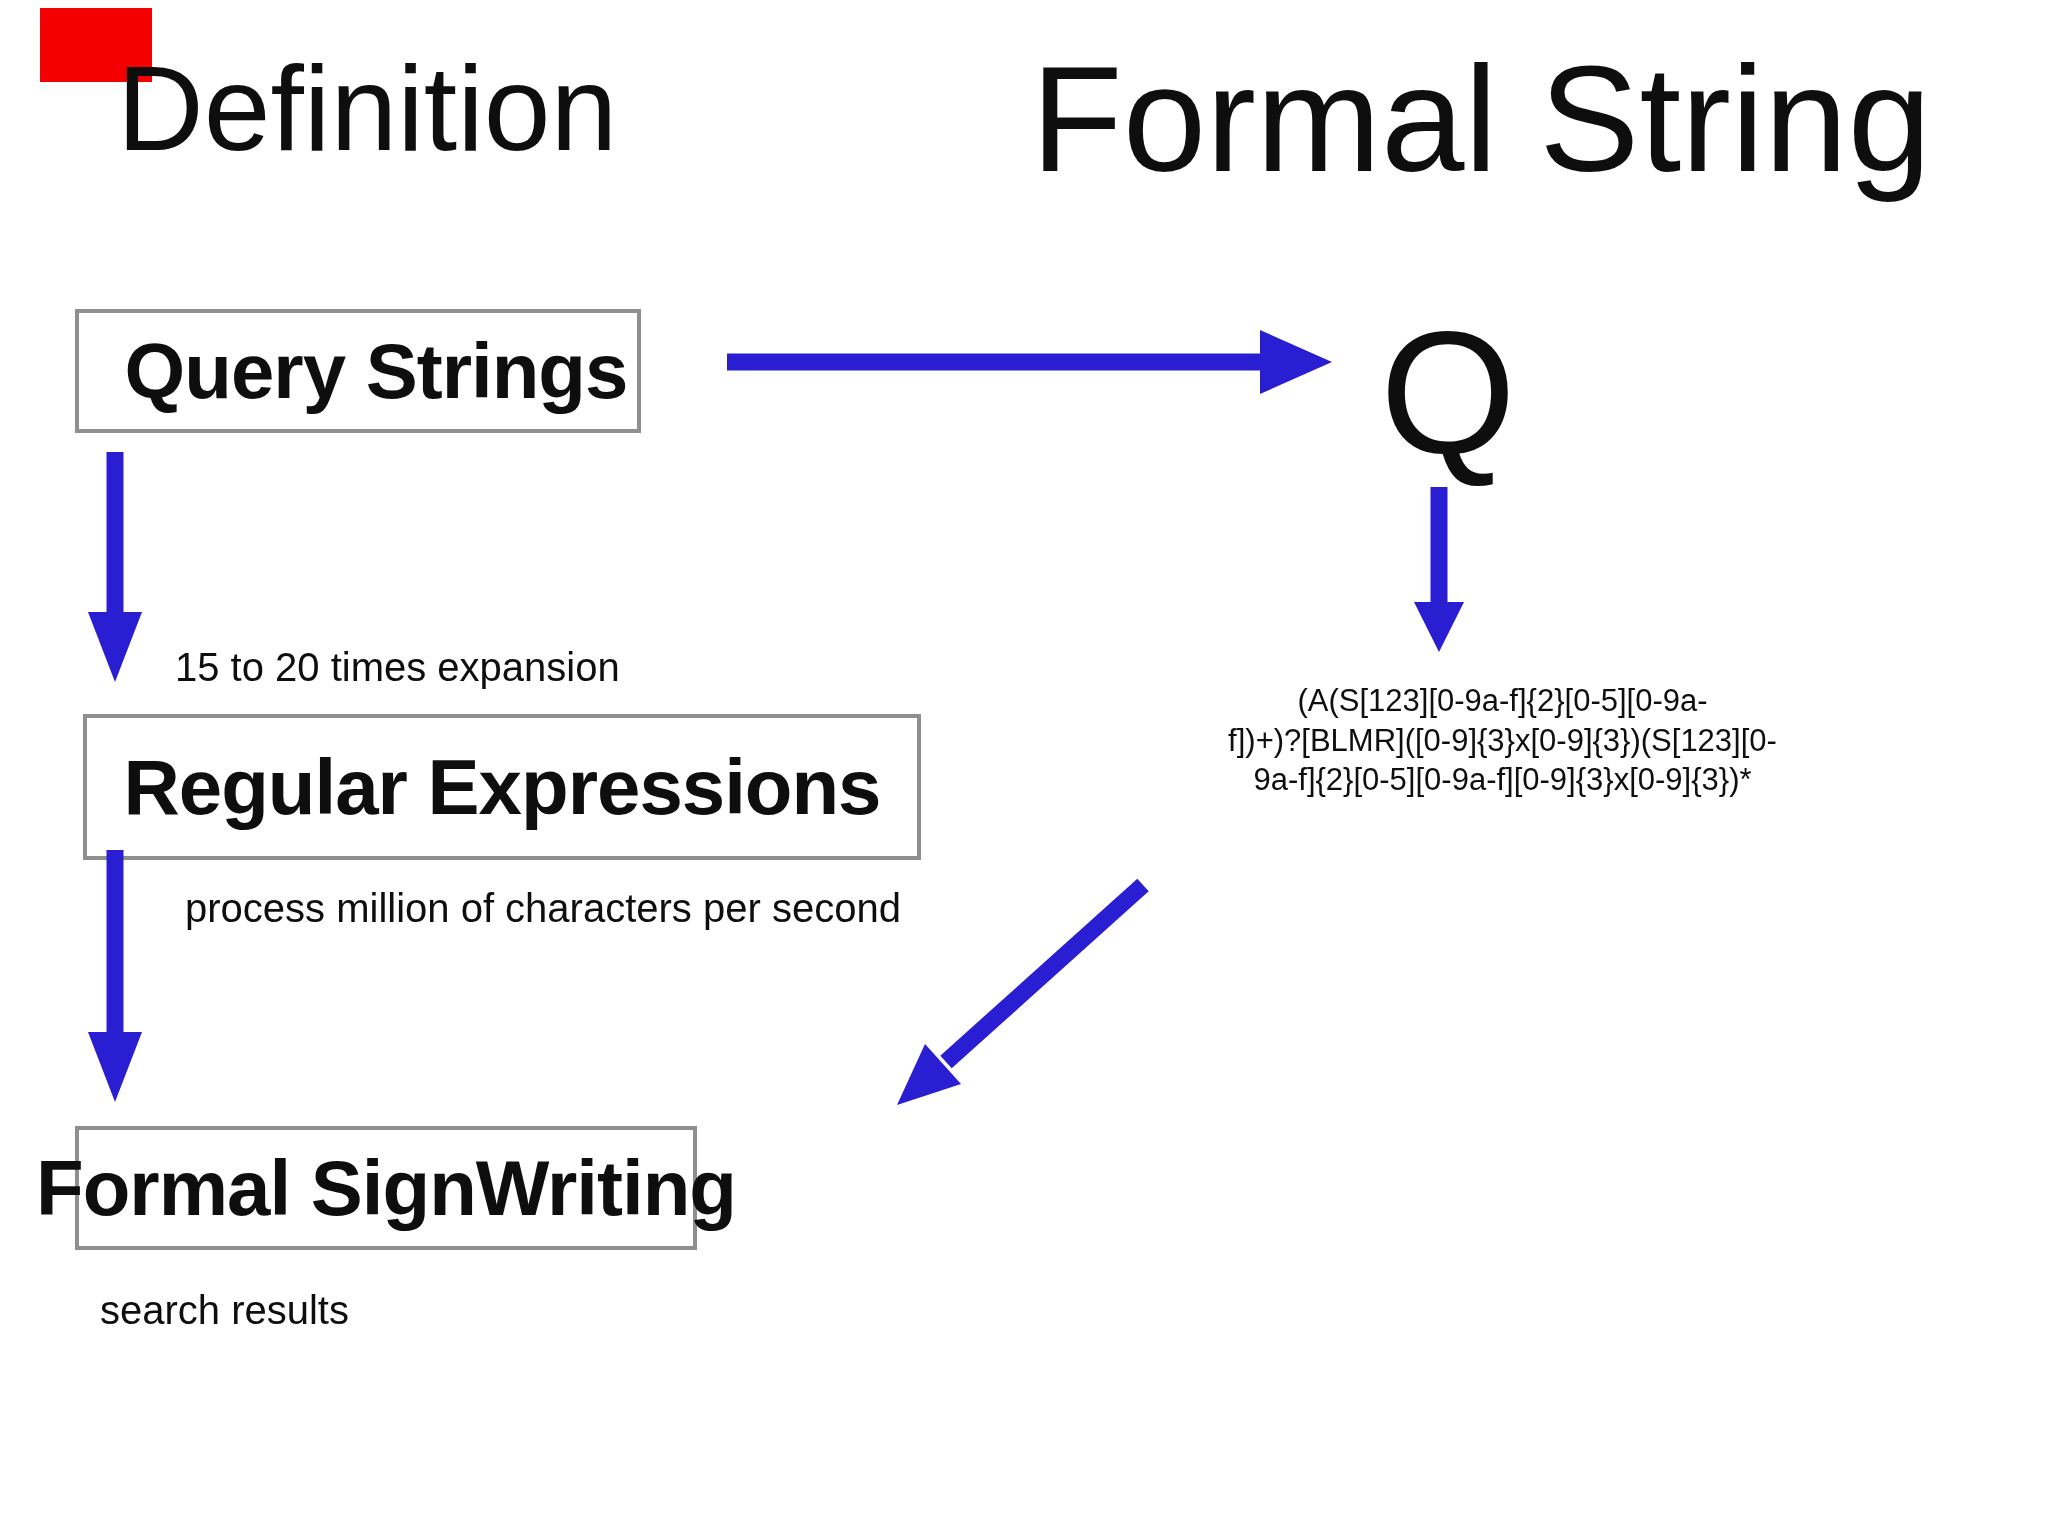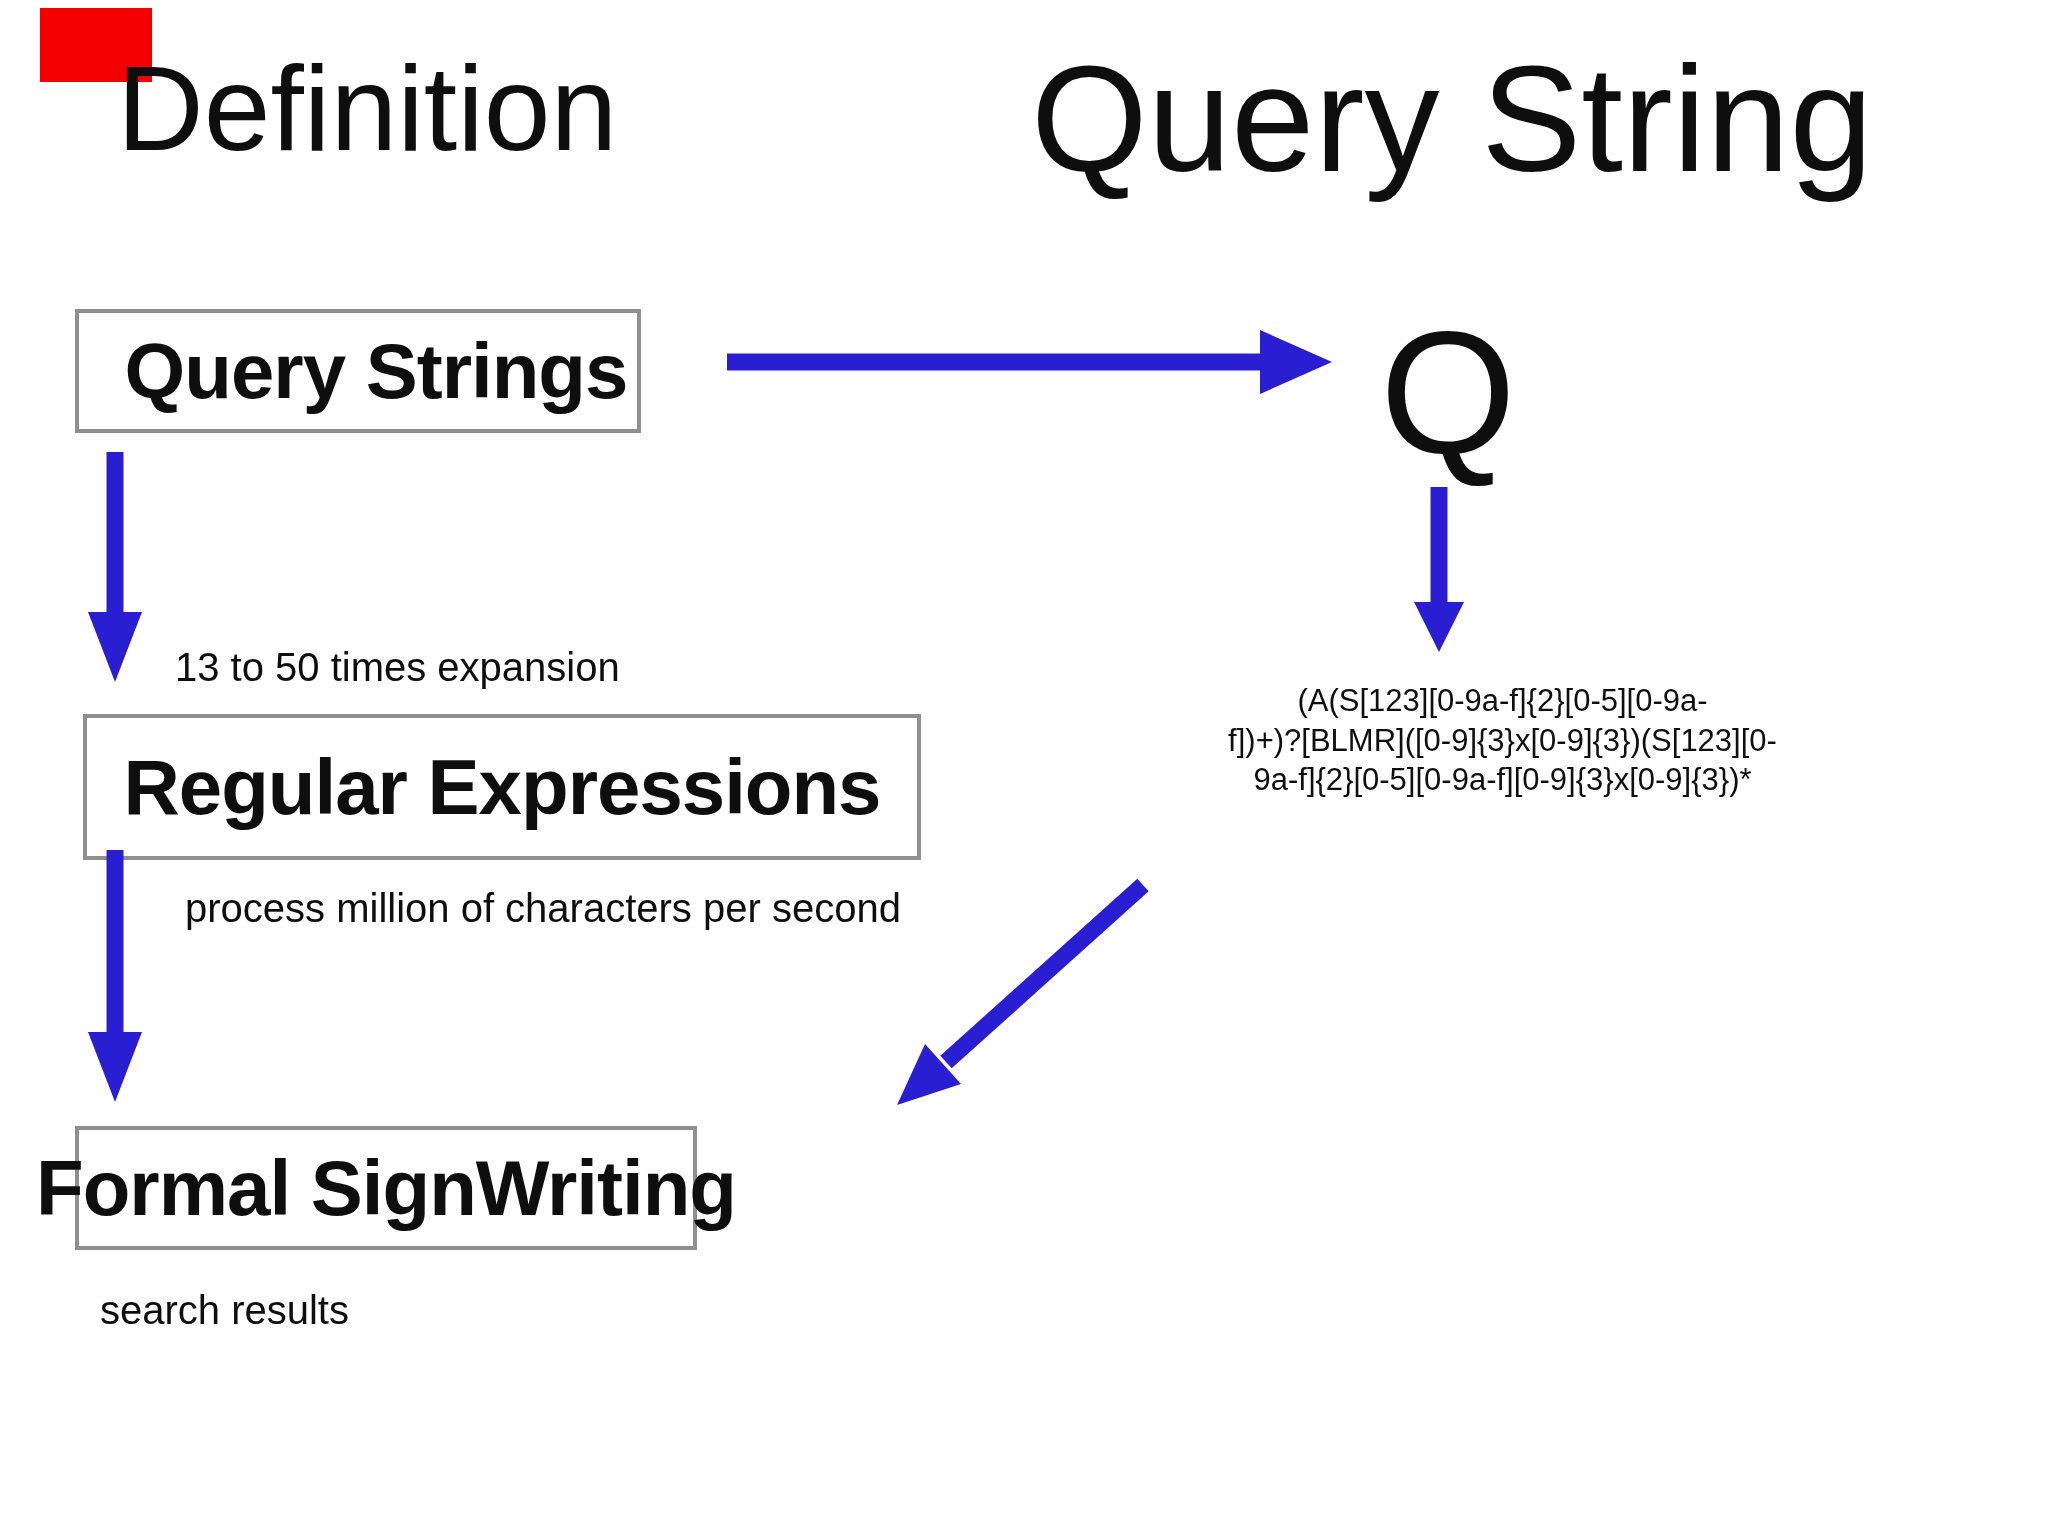--- a/index.html
+++ b/index.html
@@ -90,35 +90,35 @@
 </style>
 </head>
 <body>
 
 <div class="slide">
 
   <div class="marker"></div>
 
   <div class="title title-left">Definition</div>
 
-  <div class="title title-right">Query String</div>
+  <div class="title title-right">Formal String</div>
 
   <div class="box box-qs">
     <span>Query Strings</span>
   </div>
 
   <div class="box box-re">
     <span>Regular Expressions</span>
   </div>
 
   <div class="box box-fsw">
     <span>Formal SignWriting</span>
   </div>
 
-  <div class="note note-expansion">13 to 50 times expansion</div>
+  <div class="note note-expansion">15 to 20 times expansion</div>
 
   <div class="note note-process">process million of characters per second</div>
 
   <div class="note note-search">search results</div>
 
   <div class="big-q">Q</div>
 
   <div class="regex">
     <div>(A(S[123][0-9a-f]{2}[0-5][0-9a-</div>
     <div>f])+)?[BLMR]([0-9]{3}x[0-9]{3})(S[123][0-</div>

